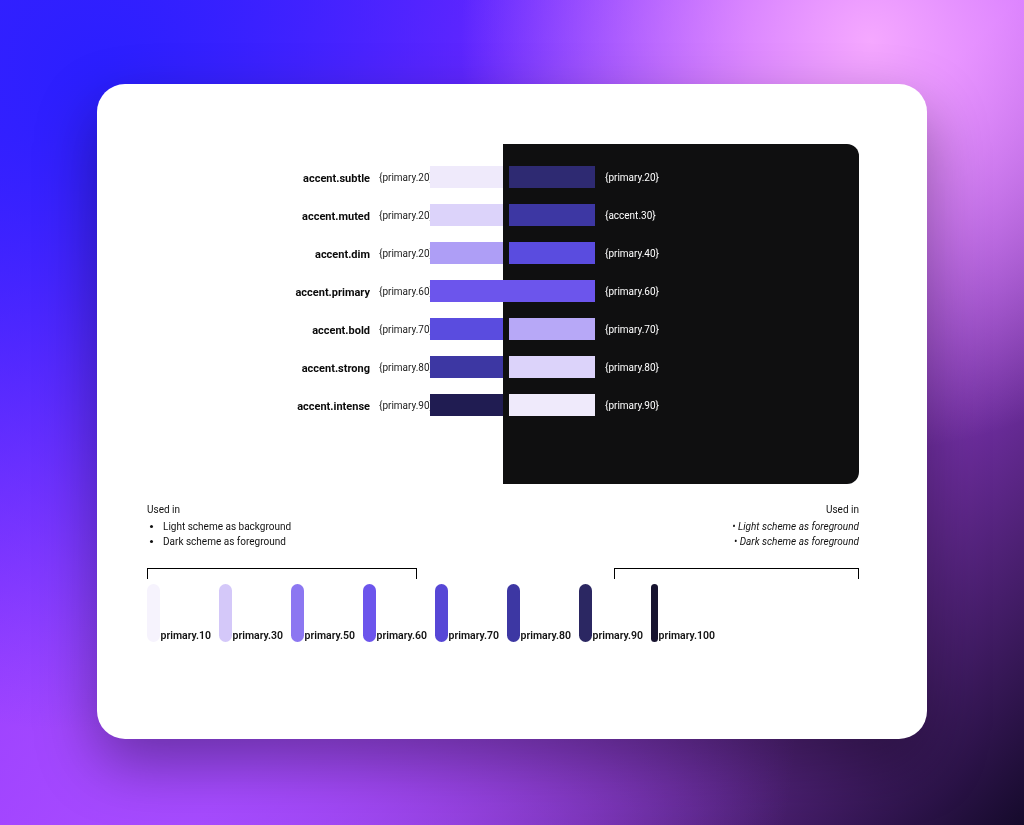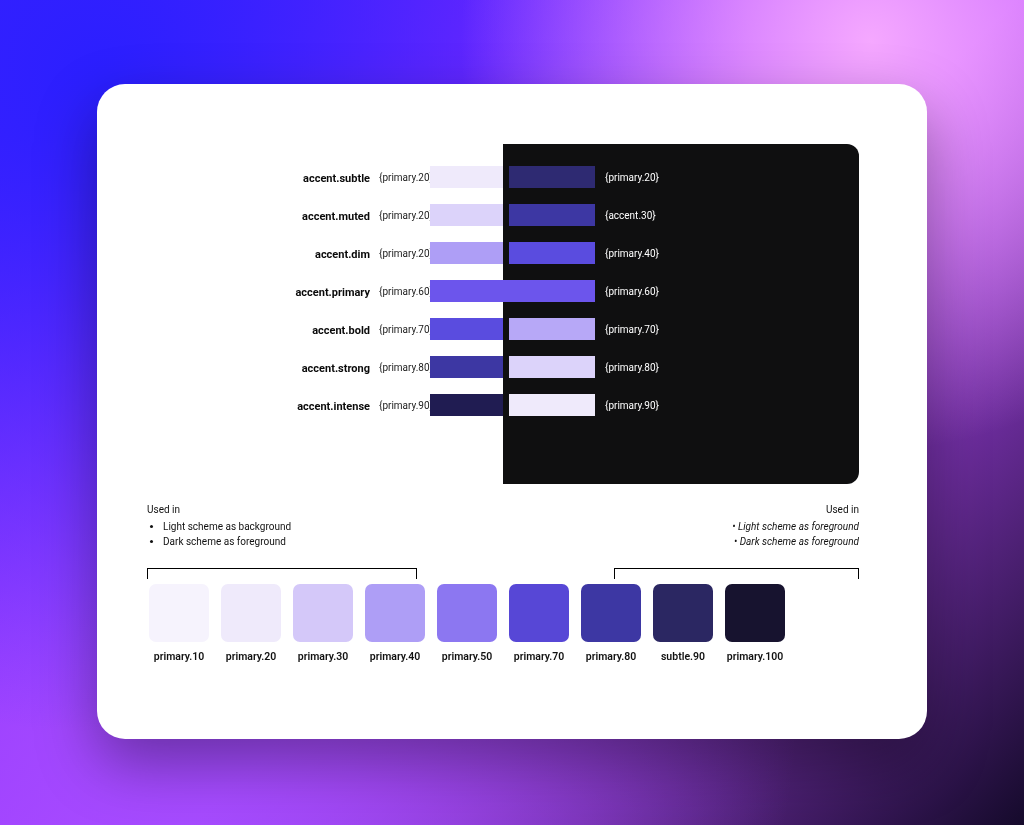--- a/index.html
+++ b/index.html
@@ -138,22 +138,21 @@
   .palette {
     position: absolute;
     left: 50px;
     top: 500px;
     width: 720px;
     display: flex;
     gap: 8px;
   }
   .chip {
     display: flex;
-    flex-direction: column;
-    align-items: center;
+    align-items: flex-end;
     width: 64px;
   }
   .chip .sq {
     width: 60px;
     height: 58px;
     border-radius: 7px;
   }
   .chip .lbl {
     margin-top: 8px;
     font-size: 10.5px;
@@ -240,46 +239,42 @@
 
   <div class="bracket left"></div>
   <div class="bracket right"></div>
 
   <div class="palette">
       <div class="chip">
         <div class="sq" style="background: rgb(246, 243, 253);"></div>
         <div class="lbl">primary.10</div>
       </div>
       <div class="chip">
-        <div class="sq" style="background: rgb(239, 234, 251);"></div>
-        <div class="lbl">primary.20</div>
-      </div>
-      <div class="chip">
         <div class="sq" style="background: rgb(212, 200, 249);"></div>
         <div class="lbl">primary.30</div>
       </div>
       <div class="chip">
-        <div class="sq" style="background: rgb(174, 158, 246);"></div>
-        <div class="lbl">primary.40</div>
-      </div>
-      <div class="chip">
         <div class="sq" style="background: rgb(140, 119, 241);"></div>
         <div class="lbl">primary.50</div>
       </div>
       <div class="chip">
+        <div class="sq" style="background: rgb(108, 85, 236);"></div>
+        <div class="lbl">primary.60</div>
+      </div>
+      <div class="chip">
         <div class="sq" style="background: rgb(87, 71, 214);"></div>
         <div class="lbl">primary.70</div>
       </div>
       <div class="chip">
         <div class="sq" style="background: rgb(61, 55, 163);"></div>
         <div class="lbl">primary.80</div>
       </div>
       <div class="chip">
         <div class="sq" style="background: rgb(43, 39, 98);"></div>
-        <div class="lbl">subtle.90</div>
+        <div class="lbl">primary.90</div>
       </div>
       <div class="chip">
         <div class="sq" style="background: rgb(23, 19, 47);"></div>
         <div class="lbl">primary.100</div>
       </div>
     </div>
 
 </div>
 
 </body></html>

